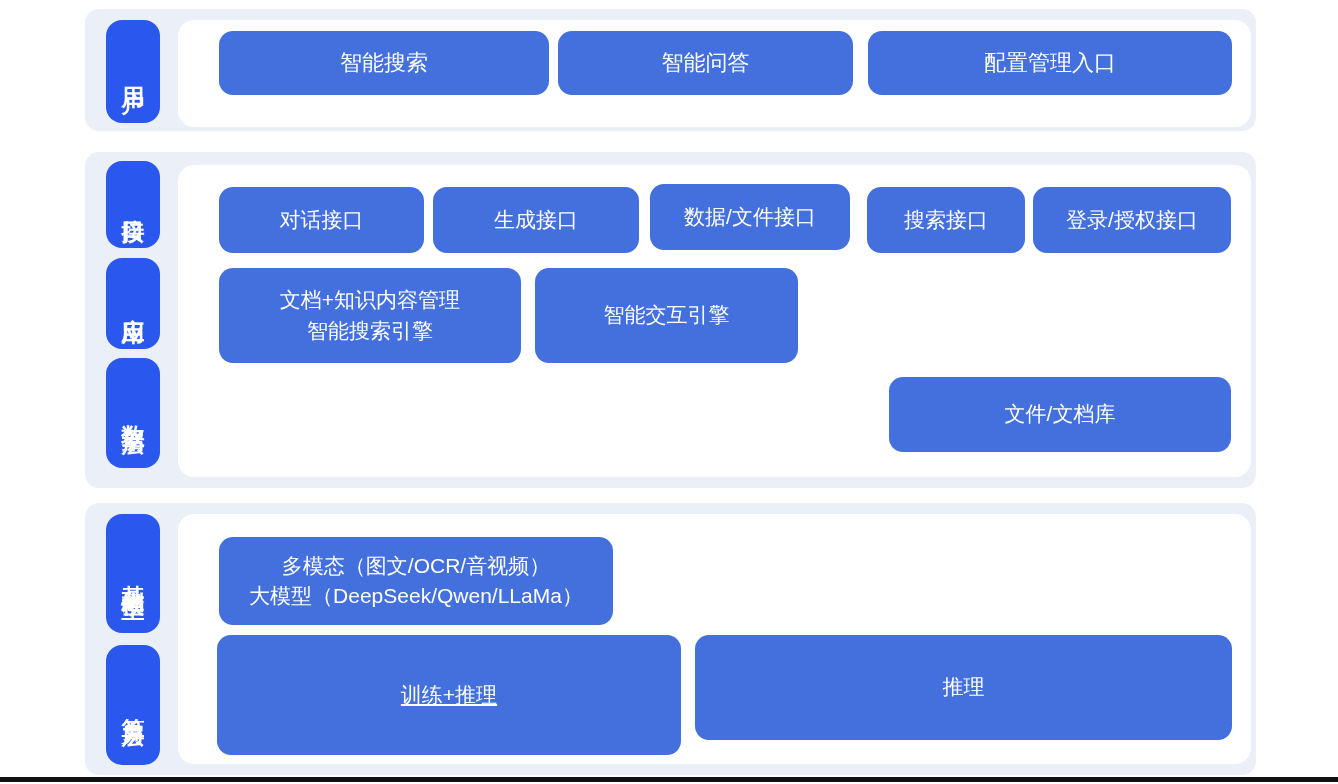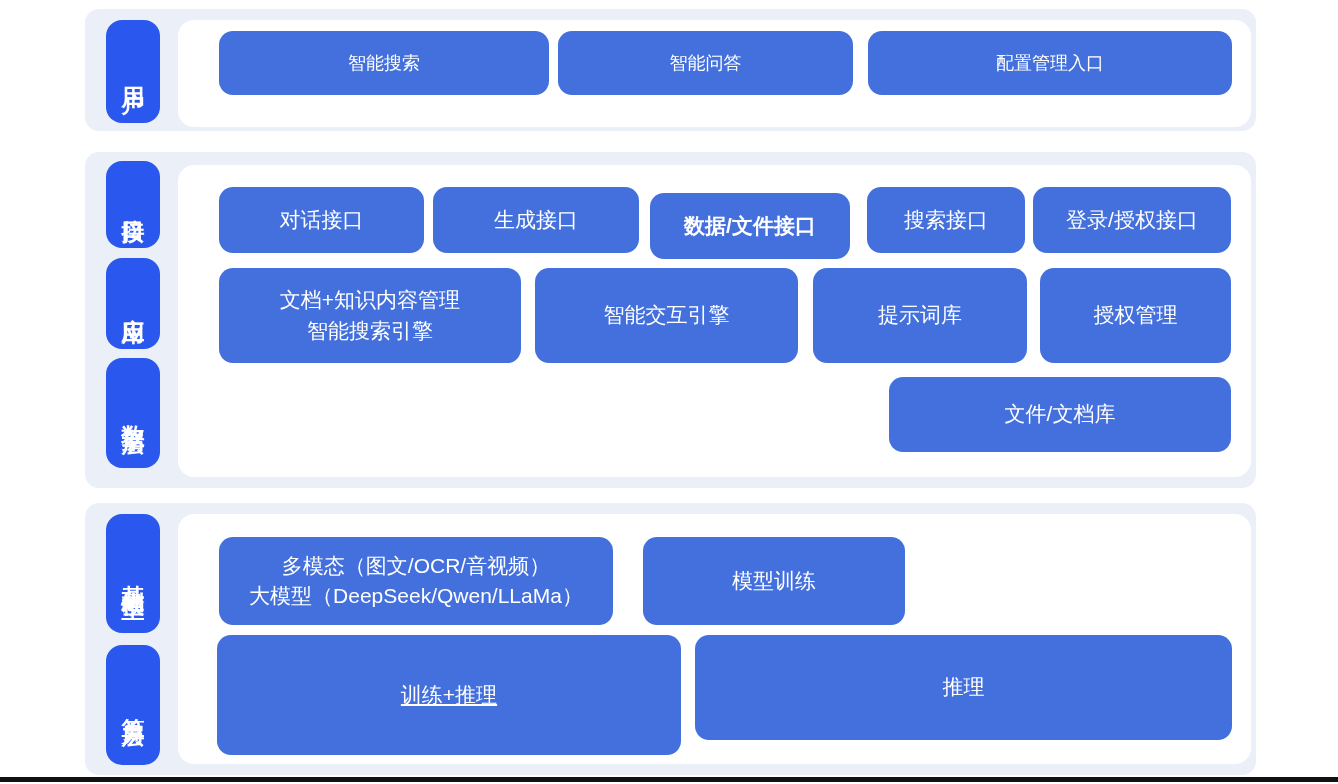--- a/index.html
+++ b/index.html
@@ -23,21 +23,21 @@
   }
   .side-label span{
     writing-mode:vertical-lr;text-orientation:upright;
     letter-spacing:4px;line-height:1;
   }
   .box{
     position:absolute;background:#4370DD;border-radius:14px;color:#ffffff;
     display:flex;align-items:center;justify-content:center;text-align:center;
     font-size:21px;font-weight:500;white-space:pre-line;line-height:1.45;
   }
-  .box.lg{font-size:18px;}
+  .box.lg{font-size:22px;}
   .bottom-bar{
     position:absolute;left:0;top:777px;width:1338px;height:5px;background:#111111;
   }
 </style>
 </head>
 <body>
 
 <div class="canvas">
 
   <div class="band" style="top:9px;height:122px;"></div>
@@ -56,42 +56,39 @@
   </div>
   <div class="side-label" style="top:258px;height:91px;">
     <span>应用</span>
   </div>
   <div class="side-label" style="top:358px;height:110px;">
     <span>数据层</span>
   </div>
 
   <div class="box" style="left:219px;top:187px;width:205px;height:66px;">对话接口</div>
   <div class="box" style="left:433px;top:187px;width:206px;height:66px;">生成接口</div>
-  <div class="box" style="left:650px;top:193px;width:200px;height:66px;font-weight:bold;">数据/文件接口</div>
+  <div class="box" style="left:650px;top:184px;width:200px;height:66px;">数据/文件接口</div>
   <div class="box" style="left:867px;top:187px;width:158px;height:66px;">搜索接口</div>
   <div class="box" style="left:1033px;top:187px;width:198px;height:66px;">登录/授权接口</div>
 
   <div class="box" style="left:219px;top:268px;width:302px;height:95px;">文档+知识内容管理
 智能搜索引擎</div>
   <div class="box" style="left:535px;top:268px;width:263px;height:95px;">智能交互引擎</div>
-  <div class="box" style="left:813px;top:268px;width:214px;height:95px;">提示词库</div>
-  <div class="box" style="left:1040px;top:268px;width:191px;height:95px;">授权管理</div>
 
   <div class="box" style="left:889px;top:377px;width:342px;height:75px;">文件/文档库</div>
 
   <div class="band" style="top:503px;height:272px;"></div>
   <div class="panel" style="top:514px;height:250px;"></div>
   <div class="side-label" style="top:514px;height:119px;">
     <span>基础模型</span>
   </div>
   <div class="side-label" style="top:645px;height:120px;">
     <span>算力层</span>
   </div>
 
   <div class="box" style="left:219px;top:537px;width:394px;height:88px;">多模态（图文/OCR/音视频）
 大模型（DeepSeek/Qwen/LLaMa）</div>
-  <div class="box" style="left:643px;top:537px;width:262px;height:88px;">模型训练</div>
 
   <div class="box" style="left:217px;top:635px;width:464px;height:120px;text-decoration:underline;">训练+推理</div>
   <div class="box" style="left:695px;top:635px;width:537px;height:105px;">推理</div>
 
   <div class="bottom-bar"></div>
 </div>
 
 </body></html>

